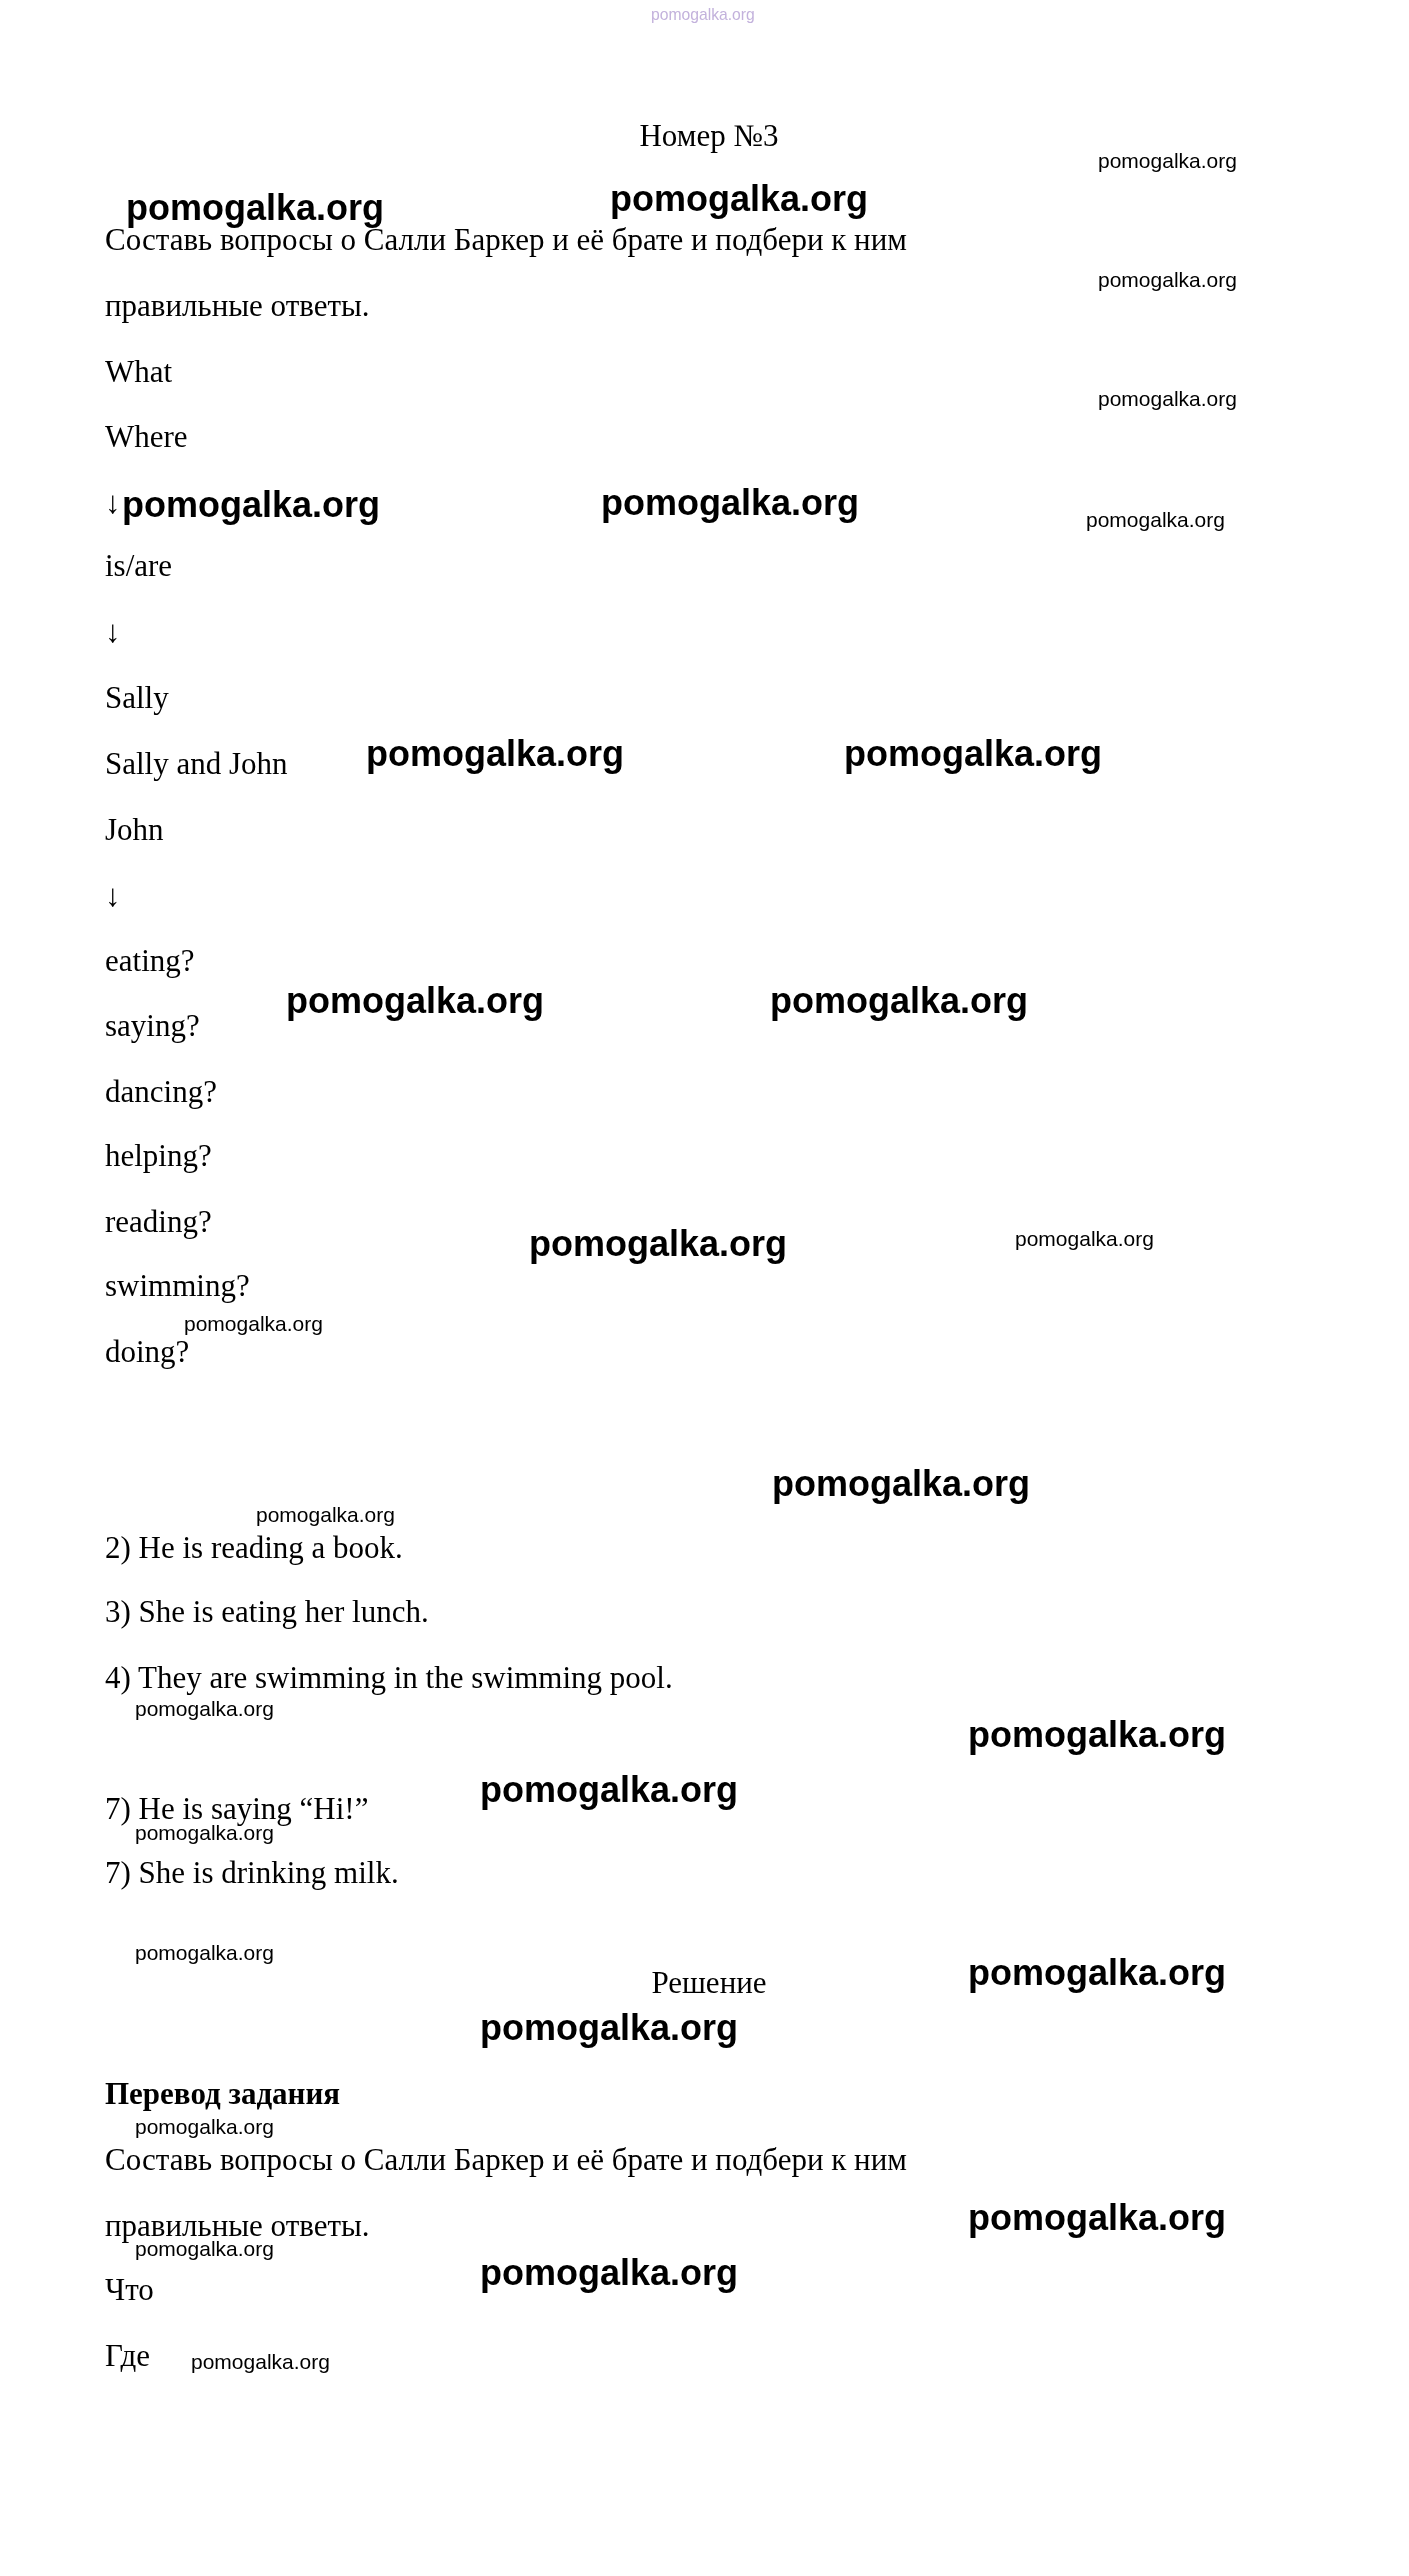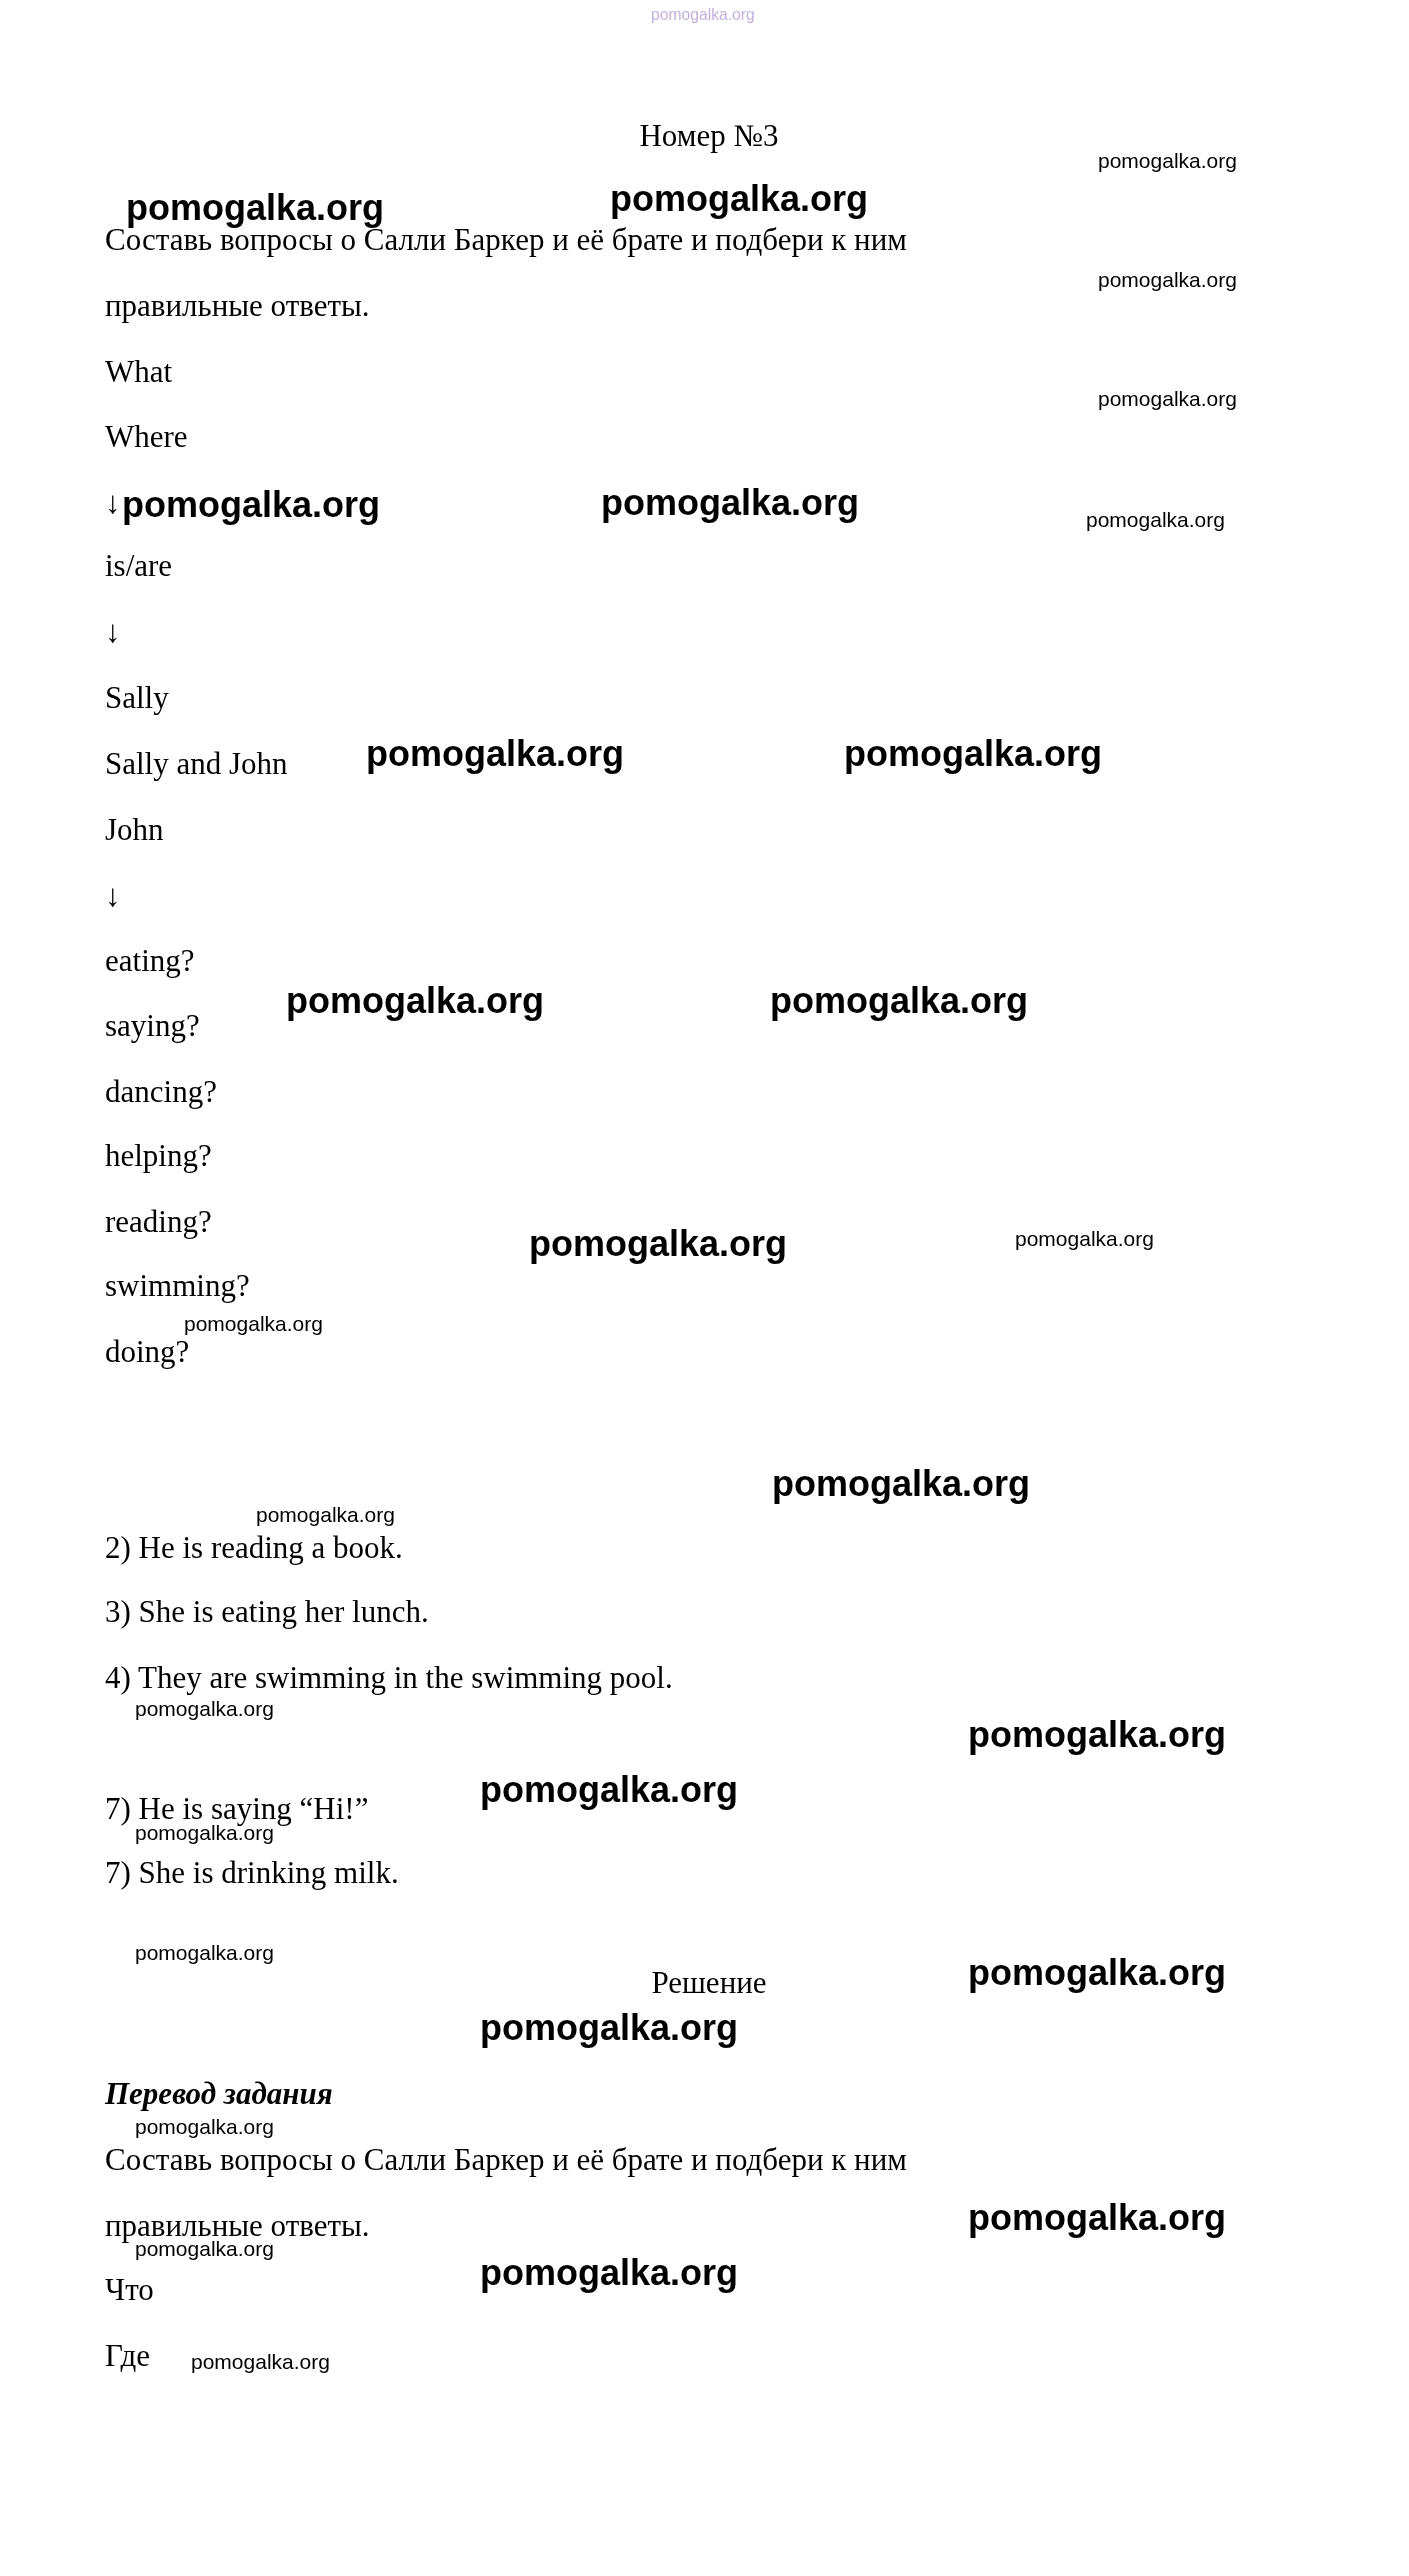--- a/index.html
+++ b/index.html
@@ -22,21 +22,20 @@
     color: #000000;
     margin-left: 6px;
   }
   .centered {
     left: 0;
     width: 100%;
     text-align: center;
   }
   .bold-italic {
     font-weight: 700;
-    font-style: italic;
   }
   .wm {
     position: absolute;
     font-family: "Liberation Sans", sans-serif;
     white-space: nowrap;
     color: #000000;
     line-height: 1.1;
   }
   .wm-big  { font-size: 36px; font-weight: 700; }
   .wm-small{ font-size: 21px; font-weight: 400; }

